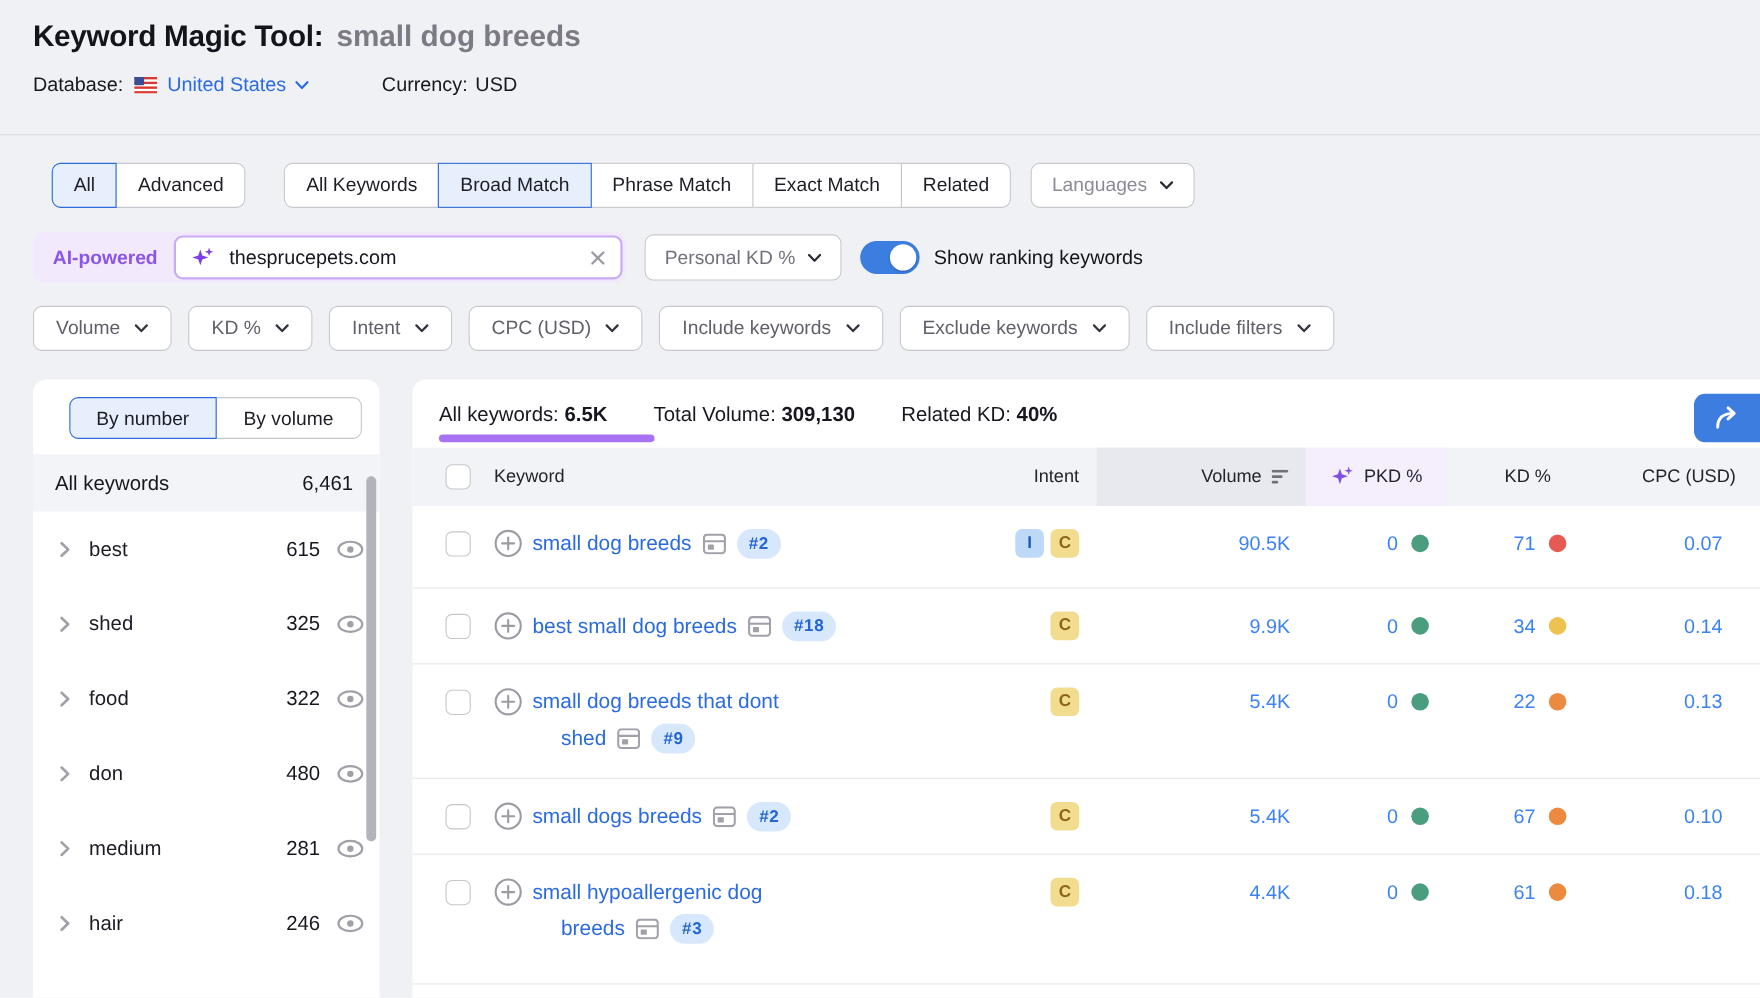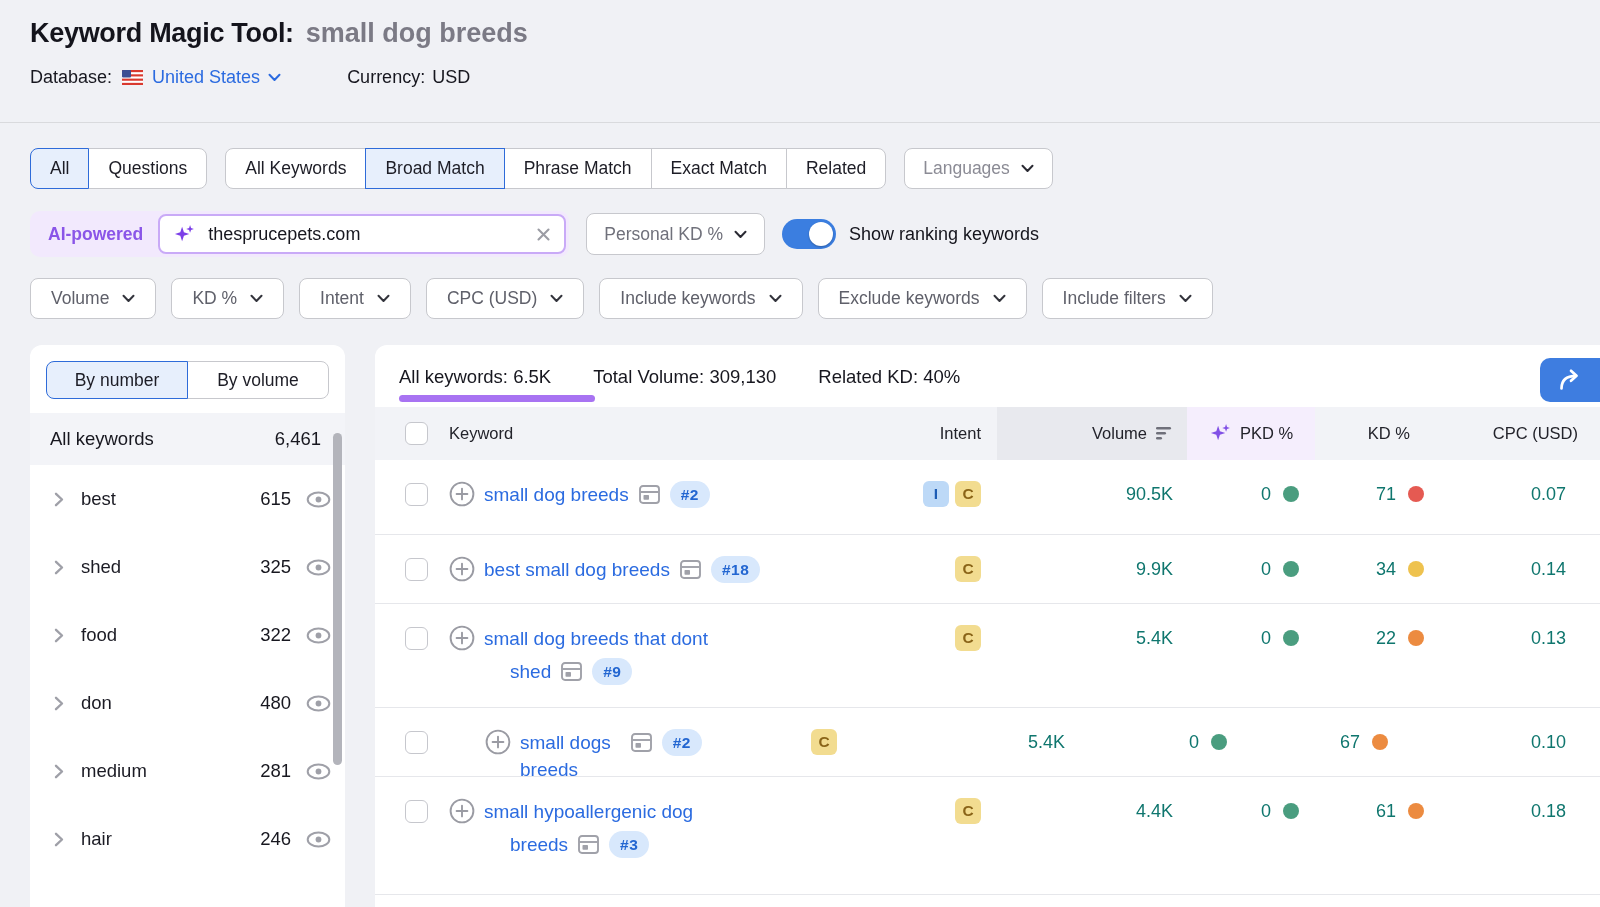--- a/index.html
+++ b/index.html
@@ -17,21 +17,21 @@
   .db-link .icon{margin-left:8px;display:inline-flex;color:#2b6be0}
   .currency{margin-left:66px}
   .currency b{font-weight:400;margin-left:7px}
 
   
   .tabs-row{display:flex;align-items:center;gap:18px;margin:25px 0 0 30px}
   .seg{display:flex}
   .tbtn{position:relative;height:41px;padding:0 19px;background:#fff;border:1px solid #c7c8cd;
         font-size:17.5px;color:#1d1d26;display:flex;align-items:center;cursor:pointer;box-sizing:border-box}
   .seg .tbtn{margin-left:-1px}
-  .seg .tbtn:first-child{margin-left:0;border-radius:8px 0 0 8px}
+  .seg .tbtn:first-child{margin-left:17px;border-radius:8px 0 0 8px}
   .seg .tbtn:last-child{border-radius:0 8px 8px 0}
   .tbtn.sel{background:#e7effc;border-color:#2e6bd9;z-index:2}
   .lang-btn{height:41px;padding:0 18px;border:1px solid #c7c8cd;border-radius:8px;background:#fff;
         color:#8b8b95;font-size:17.5px;display:flex;align-items:center;gap:11px;cursor:pointer}
   .lang-btn .icon{color:#2a2a33;display:inline-flex}
 
   
   .search-row{display:flex;align-items:center;margin:22px 0 0 30px}
   .ai-wrap{display:flex;align-items:center;background:#f2e9fd;border-radius:10px;padding:3px;height:46px;box-sizing:border-box}
   .ai-label{padding:0 15px;color:#8a55e8;font-weight:700;font-size:17.5px}
@@ -65,21 +65,21 @@
   .sb-item{display:flex;align-items:center;height:68px;padding:0 14px 0 24px;font-size:18.5px;cursor:pointer}
   .sb-item .chev{color:#9fa0a8;display:inline-flex}
   .sb-item .lbl{margin-left:17px;flex:1;color:#1b1b24}
   .sb-item .cnt{margin-right:15px}
   .sb-item .eye{color:#9fa0a8;display:inline-flex;cursor:pointer}
   .sb-scroll{position:absolute;right:3px;top:88px;width:9px;height:332px;border-radius:5px;background:#b3b4bb}
 
   
   .tablecard{flex:1;background:#fff;border-radius:12px 0 0 0;position:relative;overflow:hidden}
   .statsrow{display:flex;gap:42px;padding:21px 0 0 24px;font-size:18.5px;align-items:baseline}
-  .stat b{font-weight:400}
+  .stat b{font-weight:700}
   .kw-stat{position:relative;padding-bottom:14px}
   .kw-underline{position:absolute;left:0;bottom:0;width:196px;height:7px;border-radius:4px;background:#a873f2}
   .share-btn{position:absolute;top:13px;right:0;width:60px;height:44px;background:#3e7de0;border:none;
         border-radius:10px 0 0 10px;color:#fff;display:flex;align-items:center;justify-content:center;cursor:pointer}
 
   .thead{display:flex;height:53px;background:#f2f3f7;margin-top:5px;font-size:16.5px;color:#23232b}
   .cell{display:flex;align-items:center;box-sizing:border-box}
   .h-check,.c-check{flex:0 0 74px;padding-left:30px}
   .h-kw,.c-kw{flex:1;min-width:0}
   .h-intent,.c-intent{flex:0 0 115px;justify-content:flex-end;padding-right:16px}
@@ -104,21 +104,21 @@
   .trow .checkbox{margin-top:2px}
   .plus-btn{color:#9a9ba3;margin-right:9px;display:inline-flex;cursor:pointer}
   .kw-line{display:flex;align-items:flex-start;gap:10px}
   .kw-line.l2{padding-left:26px;margin-top:6px}
   .kwlink{color:#2b6be0;font-size:19px;font-weight:500;line-height:27px;text-decoration:none;cursor:pointer}
   .serp-btn{color:#a0a1a9;margin-top:4px;display:inline-flex;cursor:pointer}
   .pos-badge{background:#d8e8fc;color:#2366d1;font-size:15.5px;font-weight:700;border-radius:14px;
         height:27px;display:flex;align-items:center;padding:0 11px;letter-spacing:.5px;cursor:pointer}
   .int-badge{width:26px;height:26px;border-radius:6px;font-size:15.5px;font-weight:700;
         display:flex;align-items:center;justify-content:center;margin-left:6px}
-  .num{font-size:18px;line-height:27px;color:#0f766e}
+  .num{font-size:18px;line-height:27px;color:#3b82f6}
   .dot{width:16px;height:16px;border-radius:50%;margin-left:12px;margin-top:5px;flex:0 0 16px}
 </style>
 </head>
 <body>
 
 <div class="page">
 
   <div class="top">
     <div class="title-row">
       <span class="title">Keyword Magic Tool:</span>
@@ -148,21 +148,21 @@
       </span>
       <span class="currency">
         <span>Currency:</span><b>USD</b>
       </span>
     </div>
   </div>
 
   <div class="tabs-row">
     <div class="seg" id="seg1">
         <button class="tbtn sel">All</button>
-        <button class="tbtn">Questions</button>
+        <button class="tbtn">Advanced</button>
       </div>
     <div class="seg" id="seg2">
         <button class="tbtn">All Keywords</button>
         <button class="tbtn sel">Broad Match</button>
         <button class="tbtn">Phrase Match</button>
         <button class="tbtn">Exact Match</button>
         <button class="tbtn">Related</button>
       </div>
     <button class="lang-btn">
       <span>Languages</span>
@@ -560,21 +560,21 @@
               <span class="dot" style="background: rgb(74, 157, 127);"></span>
             </div>
             <div class="cell c-kd">
               <span class="num">22</span>
               <span class="dot" style="background: rgb(236, 139, 64);"></span>
             </div>
             <div class="cell c-cpc">
               <span class="num">0.13</span>
             </div>
           </div>
-          <div class="trow" style="height: 69px; gap: 36px;">
+          <div class="trow" style="height: 69px;">
             <div class="cell c-check">
               <span class="checkbox"></span>
             </div>
             <div class="cell c-kw">
               <span class="plus-btn" style="display: inline-flex;">
                 <svg width="26" height="26" viewBox="0 0 26 26">
                   <circle cx="13" cy="13" r="11.4" fill="none" stroke="currentColor" stroke-width="1.9"></circle>
                   <path d="M13 7.6 V18.4 M7.6 13 H18.4" stroke="currentColor" stroke-width="1.9" stroke-linecap="round"></path>
                 </svg>
               </span>

